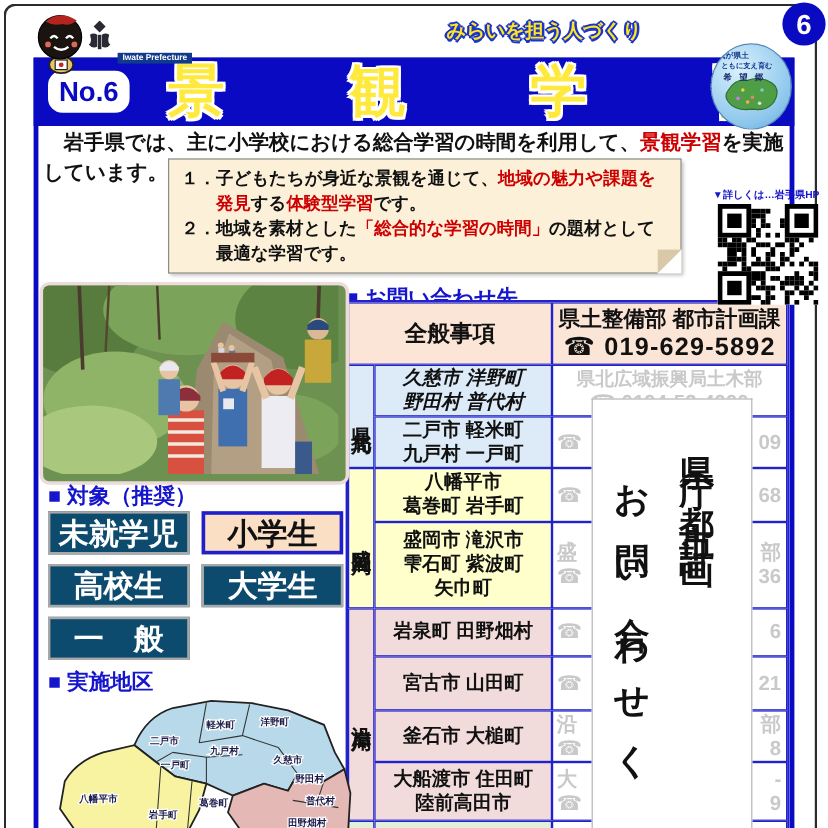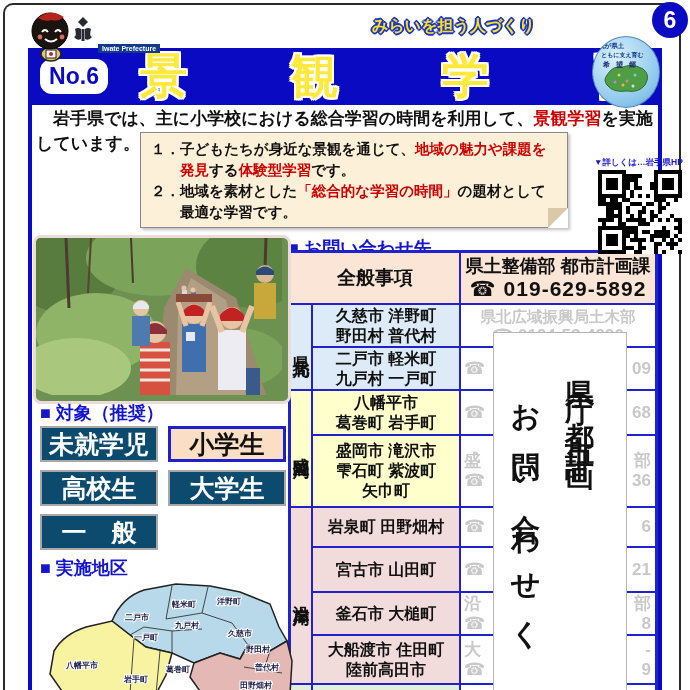--- a/index.html
+++ b/index.html
@@ -307,21 +307,21 @@
   <div class="abs sec-head contact-head">■ お問い合わせ先</div>
 
   <div class="abs ctable">
     <div class="cell bg-peach" style="grid-column:1/3;grid-row:1;font-size:19px;">全般事項</div>
     <div class="cell bg-peach" style="grid-column:3;grid-row:1;flex-direction:column;">
       <div class="gen-office">県土整備部 都市計画課</div>
       <div class="gen-phone">☎ 019-629-5892</div>
     </div>
 
     <div class="cell bg-blue bur" style="grid-column:1;grid-row:2/4;">県北局</div>
-    <div class="cell bg-blue area pre" style="grid-column:2;grid-row:2;">久慈市 洋野町
+    <div class="cell bg-blue area pre" style="grid-column:2;grid-row:2;font-style:italic;">久慈市 洋野町
 野田村 普代村</div>
     <div class="cell ghost ghost-full" style="grid-column:3;grid-row:2;flex-direction:column;">
       <div>県北広域振興局土木部</div>
       <div class="ph">☎ 0194-53-4990</div>
     </div>
 
     <div class="cell bg-blue area pre" style="grid-column:2;grid-row:3;">二戸市 軽米町
 九戸村 一戸町</div>
     <div class="cell" style="grid-column:3;grid-row:3;">
       <span class="fragL">☎</span>

